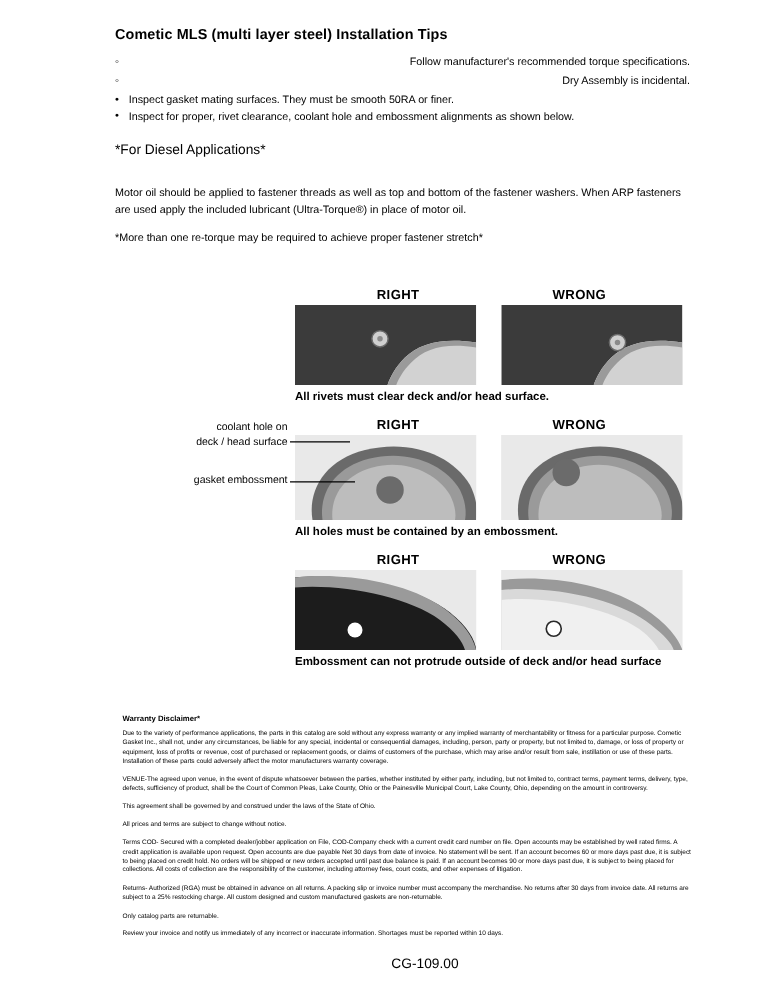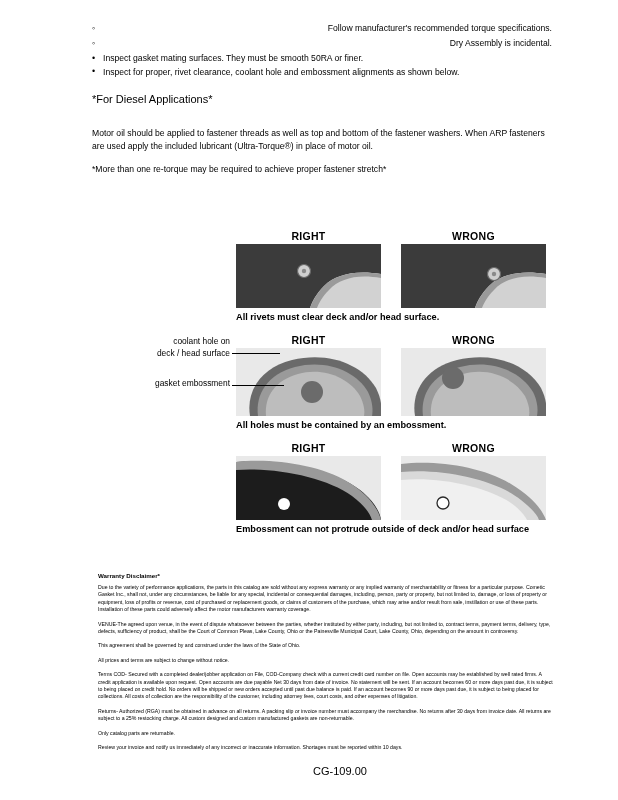--- a/index.html
+++ b/index.html
@@ -37,21 +37,21 @@
     font-size:11px;font-weight:normal;margin:14px 0 22px 0;
   }
   p.body{
     font-size:8.6px;line-height:13.2px;margin:0 0 10px 0;
   }
   p.body.last{margin-bottom:0;}
 
   
   .figures{position:absolute;left:236px;top:230px;width:310px;}
   .figrow{position:relative;margin-bottom:0;}
-  .labels{display:flex;justify-content:space-between;width:100%;}
+  .labels{display:flex;justify-content:center;width:100%;}
   .lbl{
     font-size:10.5px;font-weight:bold;text-align:center;width:145px;
     letter-spacing:0.3px;margin-bottom:2px;
   }
   .panels{display:flex;justify-content:space-between;width:100%;}
   .panel{
     width:145px;height:64px;background:#e9e9e9;position:relative;overflow:hidden;
     border:0;
   }
   .panel.tall{height:68px;}
@@ -75,20 +75,21 @@
     font-size:11px;
   }
   .docnum span{margin-left:62px;}
 </style>
 </head>
 <body>
 
 <div class="page">
 
   <div class="content">
+    <h1 class="title">Cometic MLS (multi layer steel) Installation Tips</h1>
 
     <ul class="bullets">
       <li>Follow manufacturer's recommended torque specifications.</li>
       <li>Dry Assembly is incidental.</li>
     </ul>
     <ul class="sub indent-sub">
       <li>Inspect gasket mating surfaces.  They must be smooth 50RA or finer.</li>
       <li>Inspect for proper, rivet clearance, coolant hole and embossment alignments as shown below.</li>
     </ul>
 

